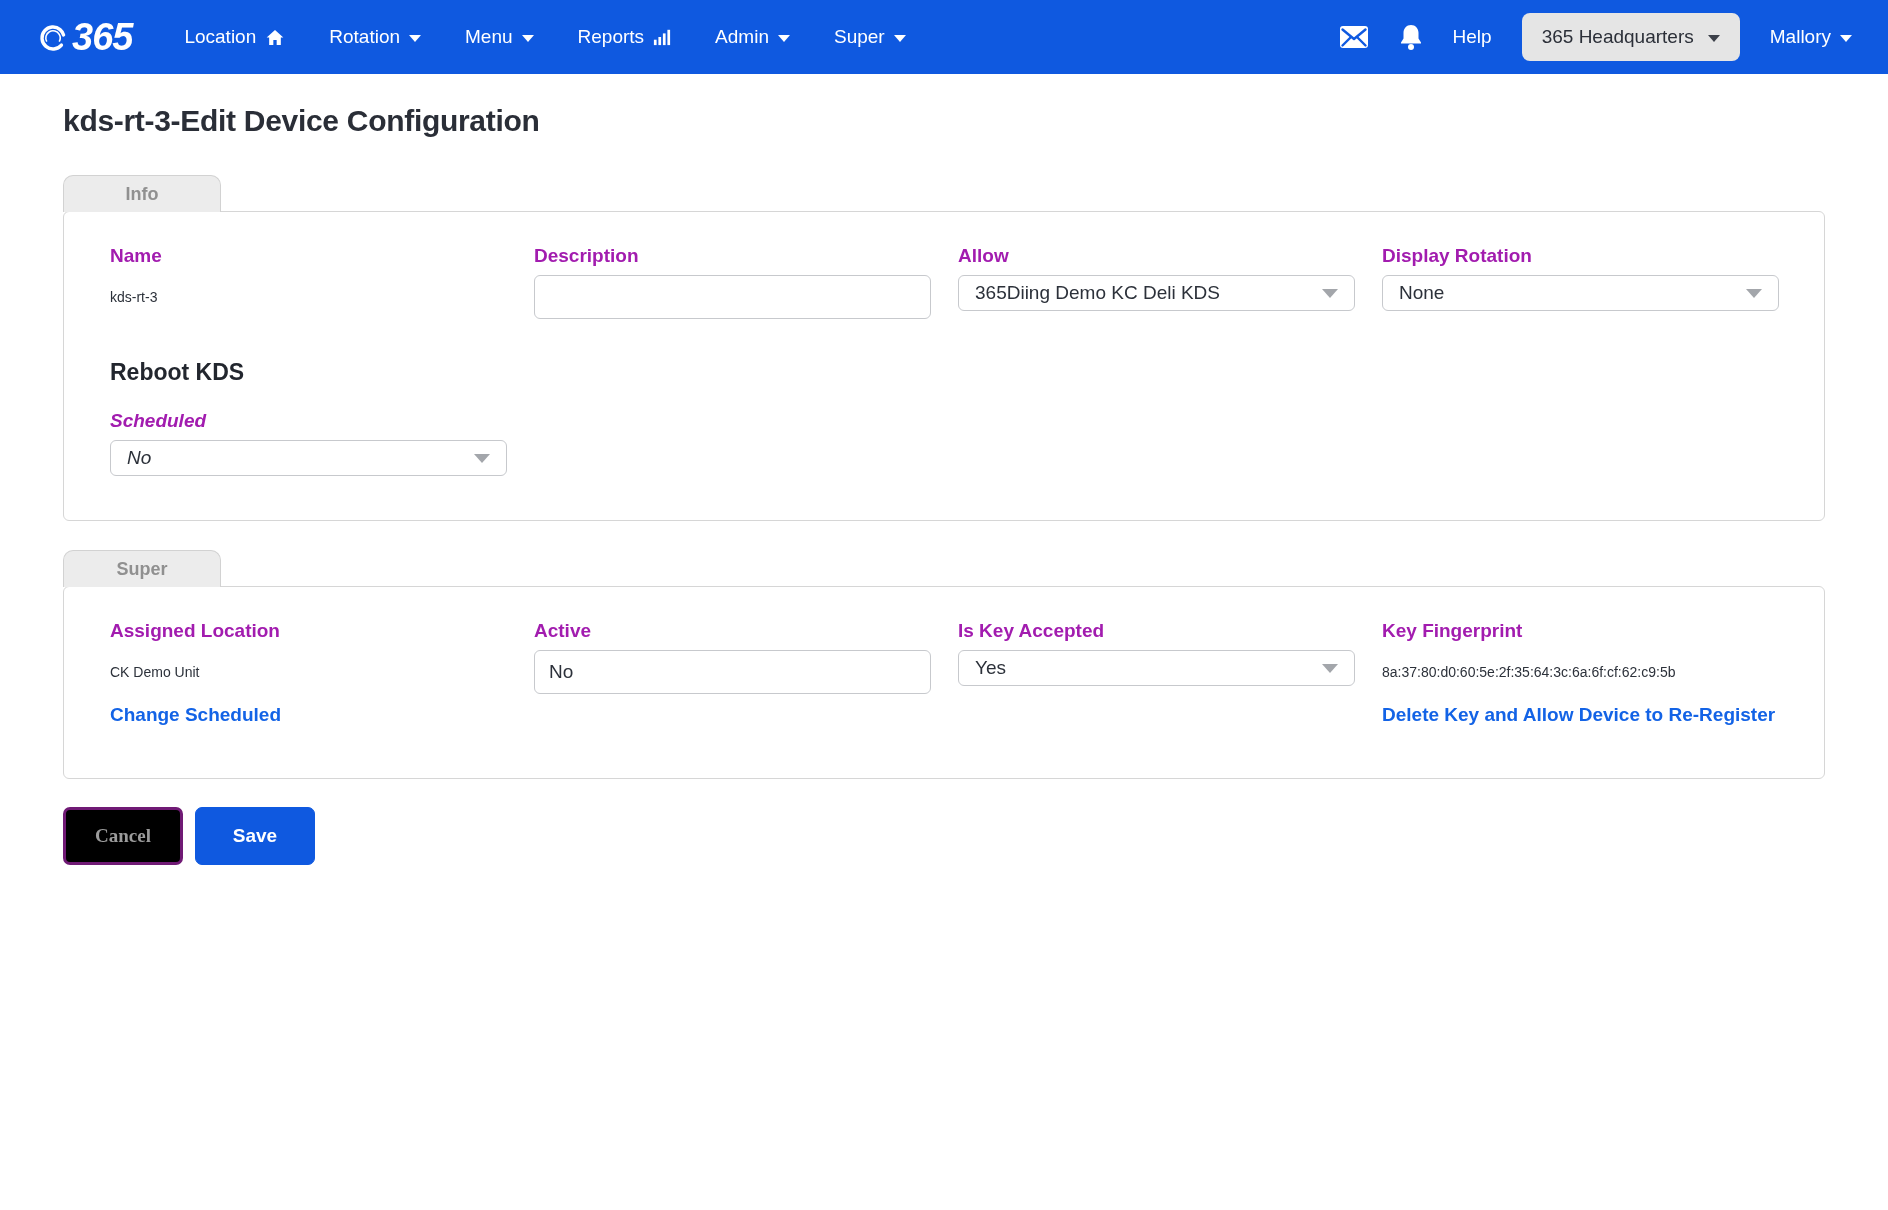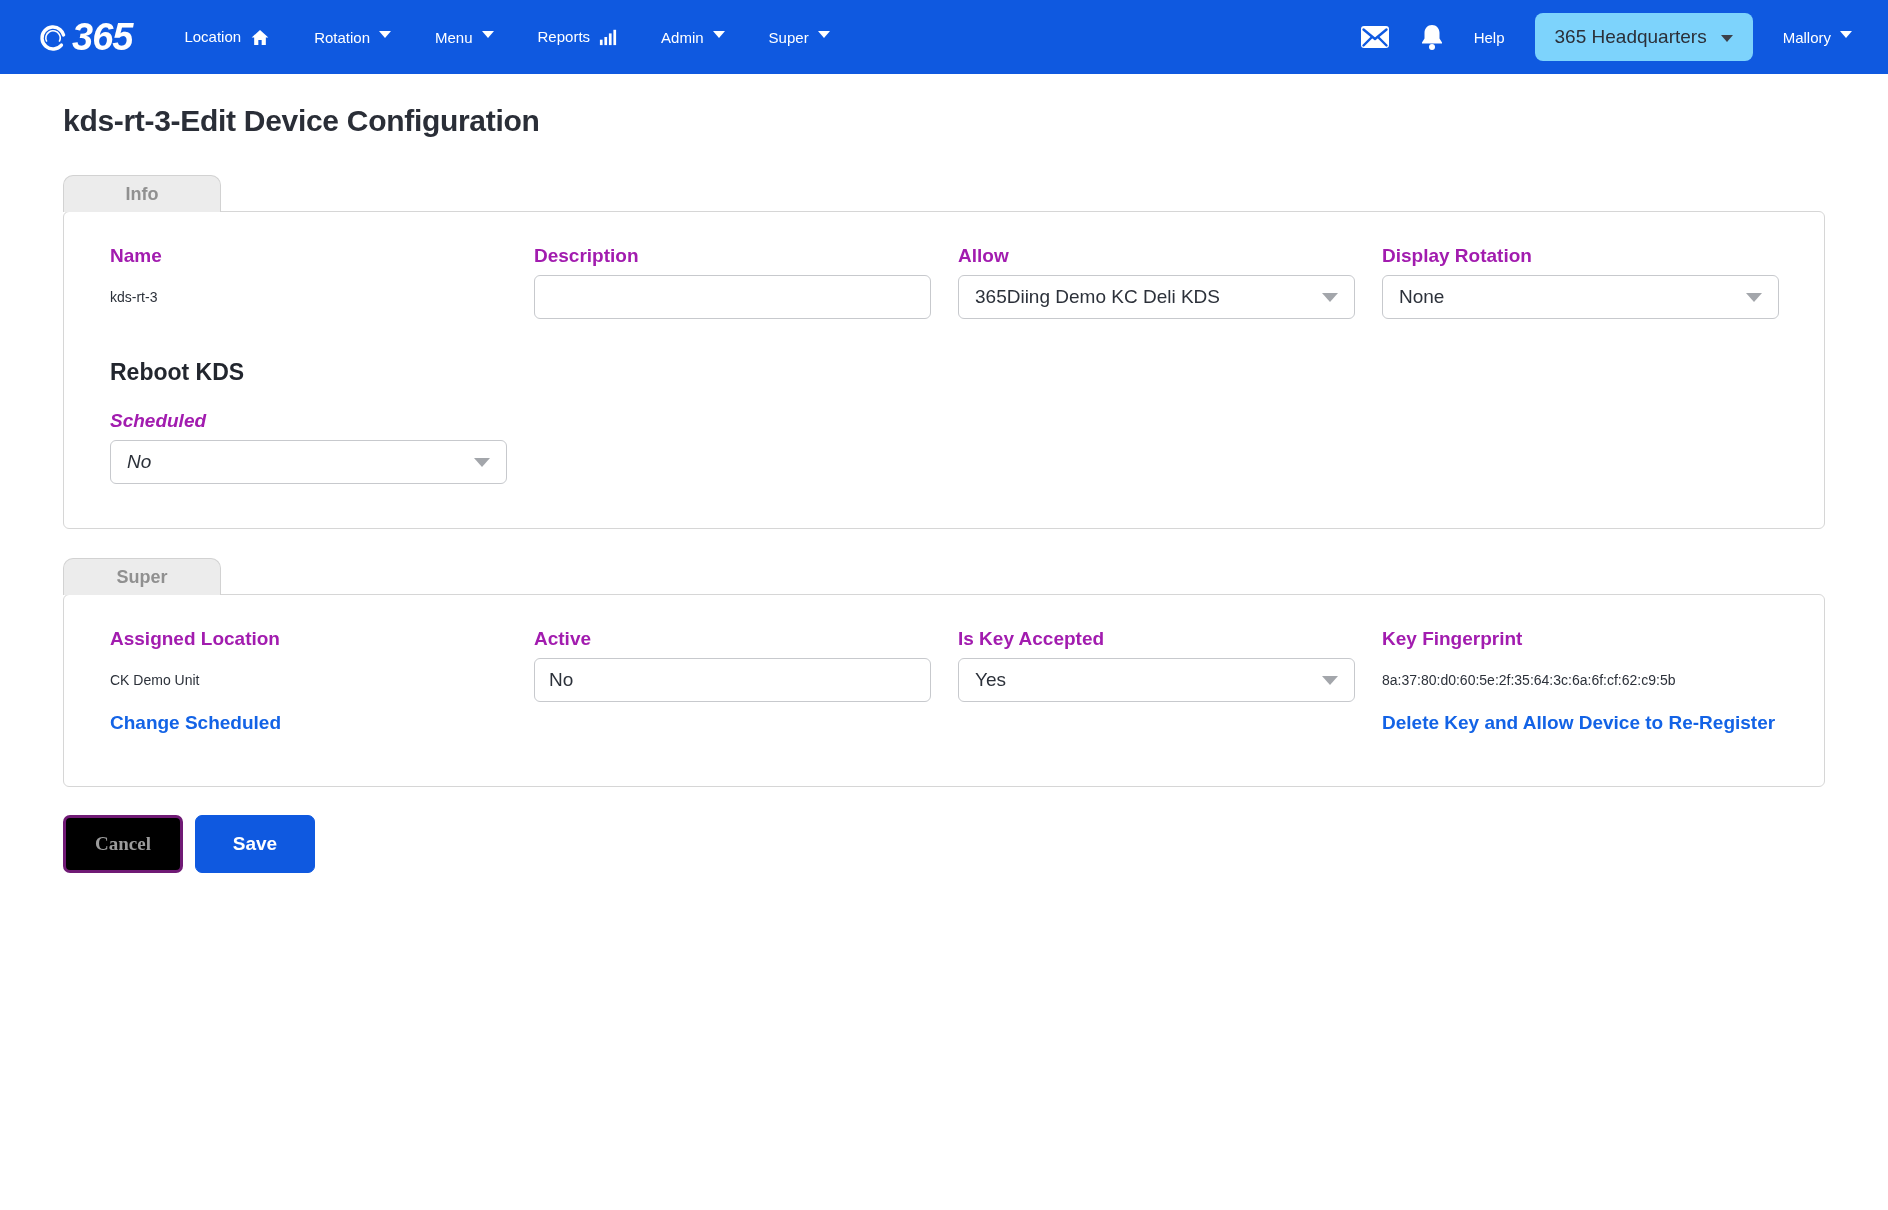--- a/index.html
+++ b/index.html
@@ -5,26 +5,26 @@
   * { margin: 0; padding: 0; box-sizing: border-box; }
   html, body { width: 1888px; height: 1210px; background: #fff;
     font-family: "Liberation Sans", sans-serif; color: #2c313a; overflow: hidden; }
 
   
   .navbar { height: 74px; background: #0f59e0; display: flex; align-items: center;
     padding: 0 36px; color: #fff; }
   .logo { display: flex; align-items: center; gap: 2px; margin-right: 52px; }
   .logo-text { font-size: 38px; font-weight: bold; letter-spacing: -1px; font-style: italic; }
   .nav-items { display: flex; align-items: center; gap: 44px; }
-  .nav-item { display: flex; align-items: flex-start; gap: 9px; font-size: 15px;
+  .nav-item { display: flex; align-items: center; gap: 9px; font-size: 19px;
     cursor: pointer; white-space: nowrap; }
   .caret-w { width: 0; height: 0; border-left: 6px solid transparent;
     border-right: 6px solid transparent; border-top: 7px solid #fff; margin-top: 2px; }
   .nav-right { margin-left: auto; display: flex; align-items: center; gap: 30px; }
-  .org-btn { background: #7dd3fc; color: #2b2f38; height: 48px; border: none;
+  .org-btn { background: #e5e5e5; color: #2b2f38; height: 48px; border: none;
     border-radius: 8px; padding: 0 20px; font-size: 19px; display: flex;
     align-items: center; gap: 14px; font-family: inherit; cursor: pointer; }
   .org-btn .caret-d { border-top-color: #3c4049; }
   .caret-d { width: 0; height: 0; border-left: 6px solid transparent;
     border-right: 6px solid transparent; border-top: 7px solid #3c4049; margin-top: 2px; }
   .icon-btn { background: none; border: none; cursor: pointer; display: flex;
     align-items: center; }
 
   
   .content { padding: 0 63px; }
@@ -43,21 +43,21 @@
   .fields-row { display: flex; gap: 27px; }
   .field-col { width: 397px; flex: 0 0 auto; }
   .field-col.wide { width: auto; flex: 1 1 auto; }
   .field-label { font-size: 19px; font-weight: bold; color: #a21caf;
     margin-bottom: 8px; }
   .static-value { font-size: 14px; color: #2c313a; line-height: 44px;
     white-space: nowrap; }
   .text-input { width: 100%; height: 44px; border: 1px solid #c7c9cd;
     border-radius: 6px; padding: 0 14px; font-size: 19px; color: #2c313a;
     font-family: inherit; background: #fff; }
-  .dropdown { width: 100%; height: 44px; border: 1px solid #c7c9cd;
+  .dropdown { width: 100%; height: 36px; border: 1px solid #c7c9cd;
     border-radius: 6px; padding: 0 16px; display: flex; align-items: center;
     justify-content: space-between; font-size: 19px; color: #2c313a;
     cursor: pointer; background: #fff; }
   .caret-g { width: 0; height: 0; border-left: 8px solid transparent;
     border-right: 8px solid transparent; border-top: 9px solid #a3a6ab; }
 
   .section-heading { margin-top: 40px; font-size: 23px; font-weight: bold;
     color: #22262e; }
   .sched-block { margin-top: 24px; font-style: italic; }
   .sched-block .dropdown { width: 397px; margin-top: 2px; }

